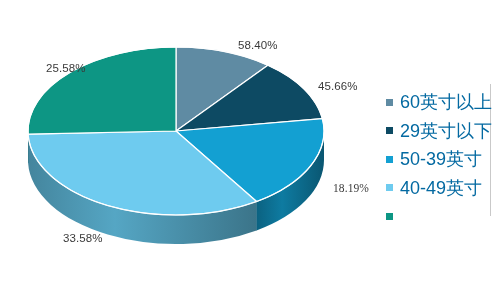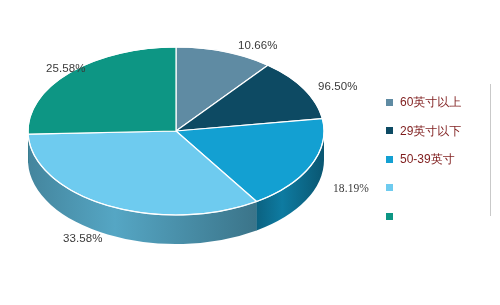--- a/index.html
+++ b/index.html
@@ -38,22 +38,22 @@
     align-items: center;
     height: 28.5px;
   }
   .legend-swatch {
     width: 7px;
     height: 7px;
     flex: 0 0 7px;
     margin-right: 7px;
   }
   .legend-label {
-    font-size: 12px;
-    color: #7f1d1d;
+    font-size: 18px;
+    color: #0369a1;
     white-space: nowrap;
     line-height: 1;
   }
   #legend-divider {
     position: absolute;
     left: 490px;
     top: 84px;
     width: 1px;
     height: 132px;
     background: #c9c9c9;
@@ -102,23 +102,23 @@
       <path d="M 176 131 L 176.00 47.00 A 148 84 0 0 1 267.88 65.15 Z" fill="#5f8ba3" stroke="#ffffff" stroke-width="1.2" stroke-linejoin="round"></path>
       <path d="M 176 131 L 267.88 65.15 A 148 84 0 0 1 322.39 118.64 Z" fill="#0d4a63" stroke="#ffffff" stroke-width="1.2" stroke-linejoin="round"></path>
       <path d="M 176 131 L 322.39 118.64 A 148 84 0 0 1 256.55 201.47 Z" fill="#13a0d2" stroke="#ffffff" stroke-width="1.2" stroke-linejoin="round"></path>
       <path d="M 176 131 L 256.55 201.47 A 148 84 0 0 1 28.10 134.06 Z" fill="#6ecbef" stroke="#ffffff" stroke-width="1.2" stroke-linejoin="round"></path>
       <path d="M 176 131 L 28.10 134.06 A 148 84 0 0 1 176.00 47.00 Z" fill="#0d9684" stroke="#ffffff" stroke-width="1.2" stroke-linejoin="round"></path>
       <ellipse cx="176" cy="131" rx="148" ry="84" fill="none" stroke="#ffffff" stroke-width="1.1" opacity="0.9"></ellipse>
       <line x1="306.68" y1="88.11" x2="306.68" y2="88.11" stroke="#9aa3a8" stroke-width="0.8"></line>
       <line x1="313.60" y1="166.23" x2="313.60" y2="166.23" stroke="#9aa3a8" stroke-width="0.8"></line>
     </svg>
 
-  <div class="pct-label" style="left:238px; top:39px;">10.66%</div>
+  <div class="pct-label" style="left:238px; top:39px;">58.40%</div>
 
-  <div class="pct-label" style="left:318px; top:80px;">96.50%</div>
+  <div class="pct-label" style="left:318px; top:80px;">45.66%</div>
 
   <div class="pct-label" style="left:333px; top:182px;font-family:Liberation Serif, serif;">18.19%</div>
 
   <div class="pct-label" style="left:63px; top:232px;">33.58%</div>
 
   <div class="pct-label" style="left:46px; top:62px;text-align:center;">25.58%</div>
 
   <div id="legend-divider"></div>
 
   <div id="legend">
@@ -129,19 +129,20 @@
       <div class="legend-row">
         <span class="legend-swatch" style="background: rgb(13, 74, 99);"></span>
         <span class="legend-label">29英寸以下</span>
       </div>
       <div class="legend-row">
         <span class="legend-swatch" style="background: rgb(19, 160, 210);"></span>
         <span class="legend-label">50-39英寸</span>
       </div>
       <div class="legend-row">
         <span class="legend-swatch" style="background: rgb(110, 203, 239);"></span>
+        <span class="legend-label">40-49英寸</span>
       </div>
       <div class="legend-row">
         <span class="legend-swatch" style="background: rgb(13, 150, 132);"></span>
       </div>
     </div>
 
 </div>
 
 </body></html>

